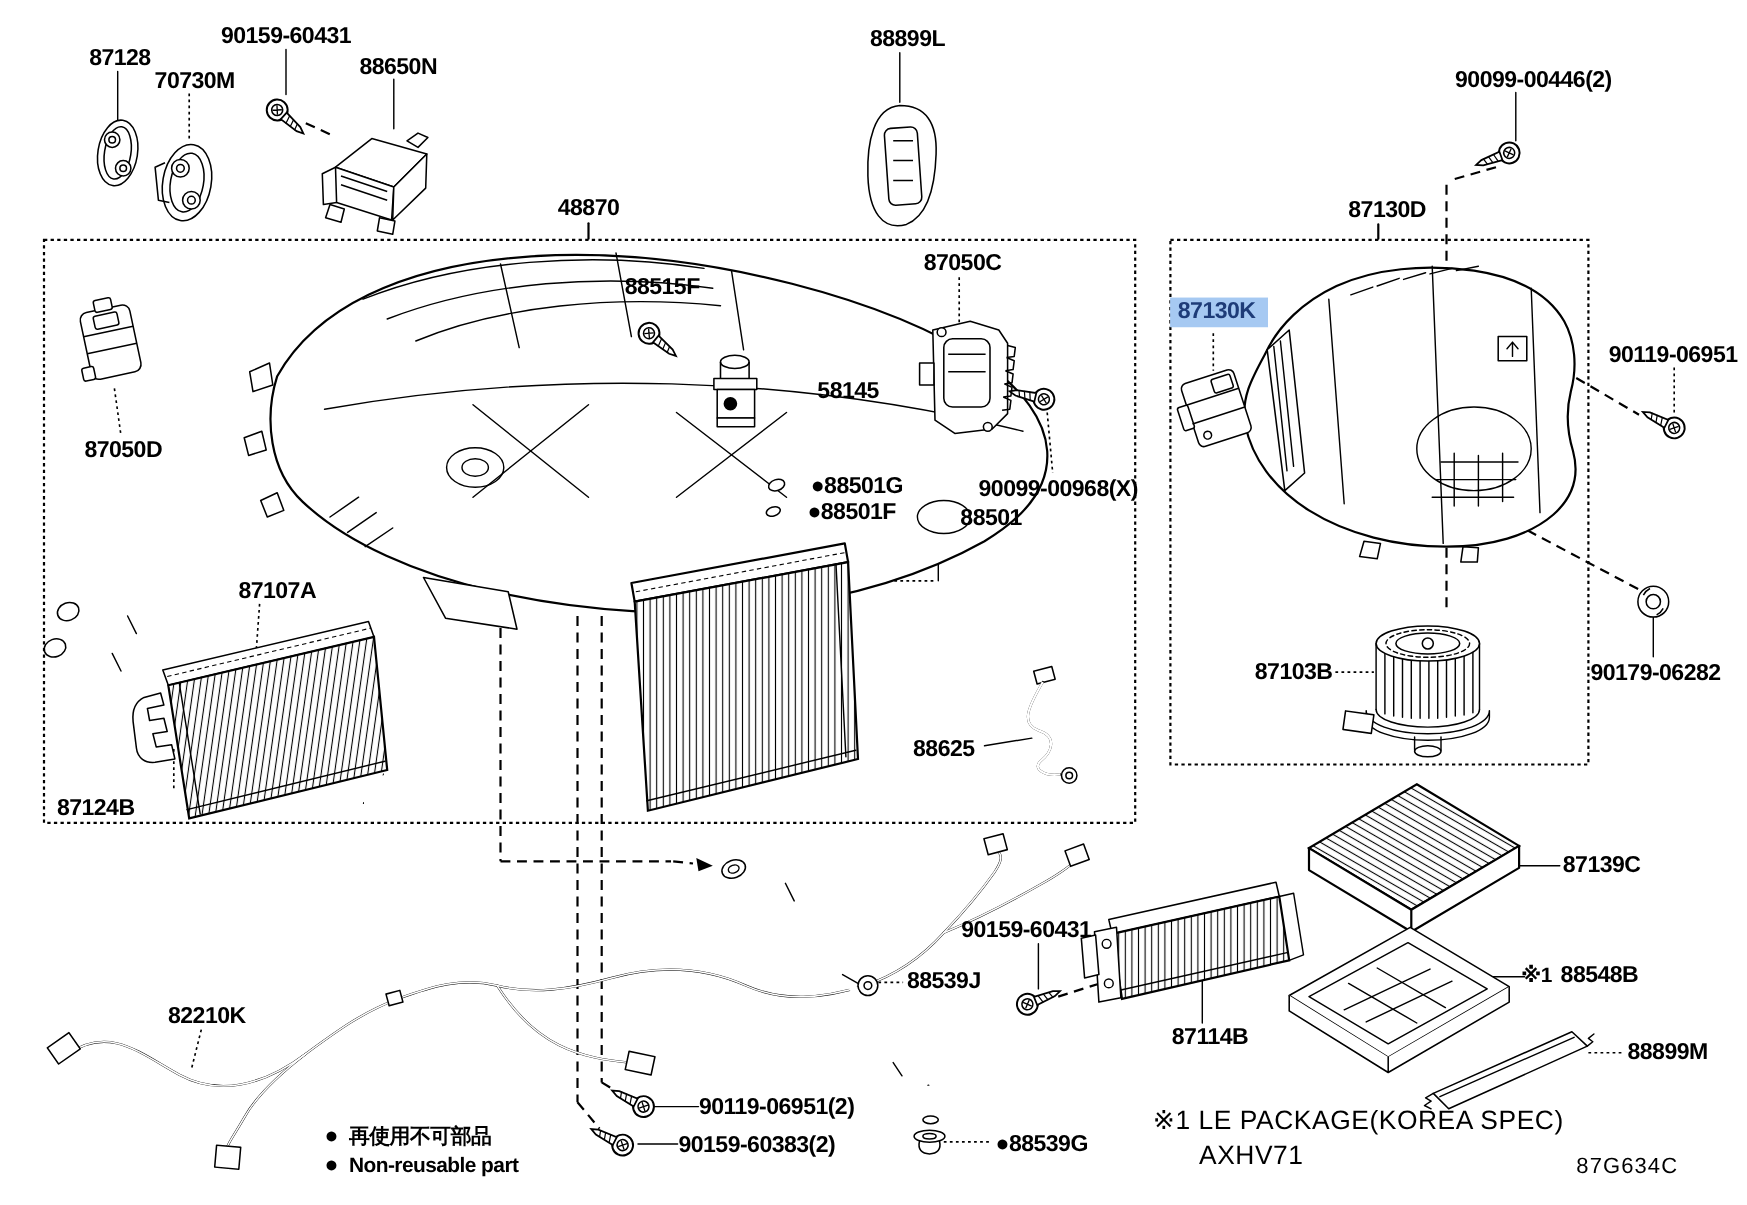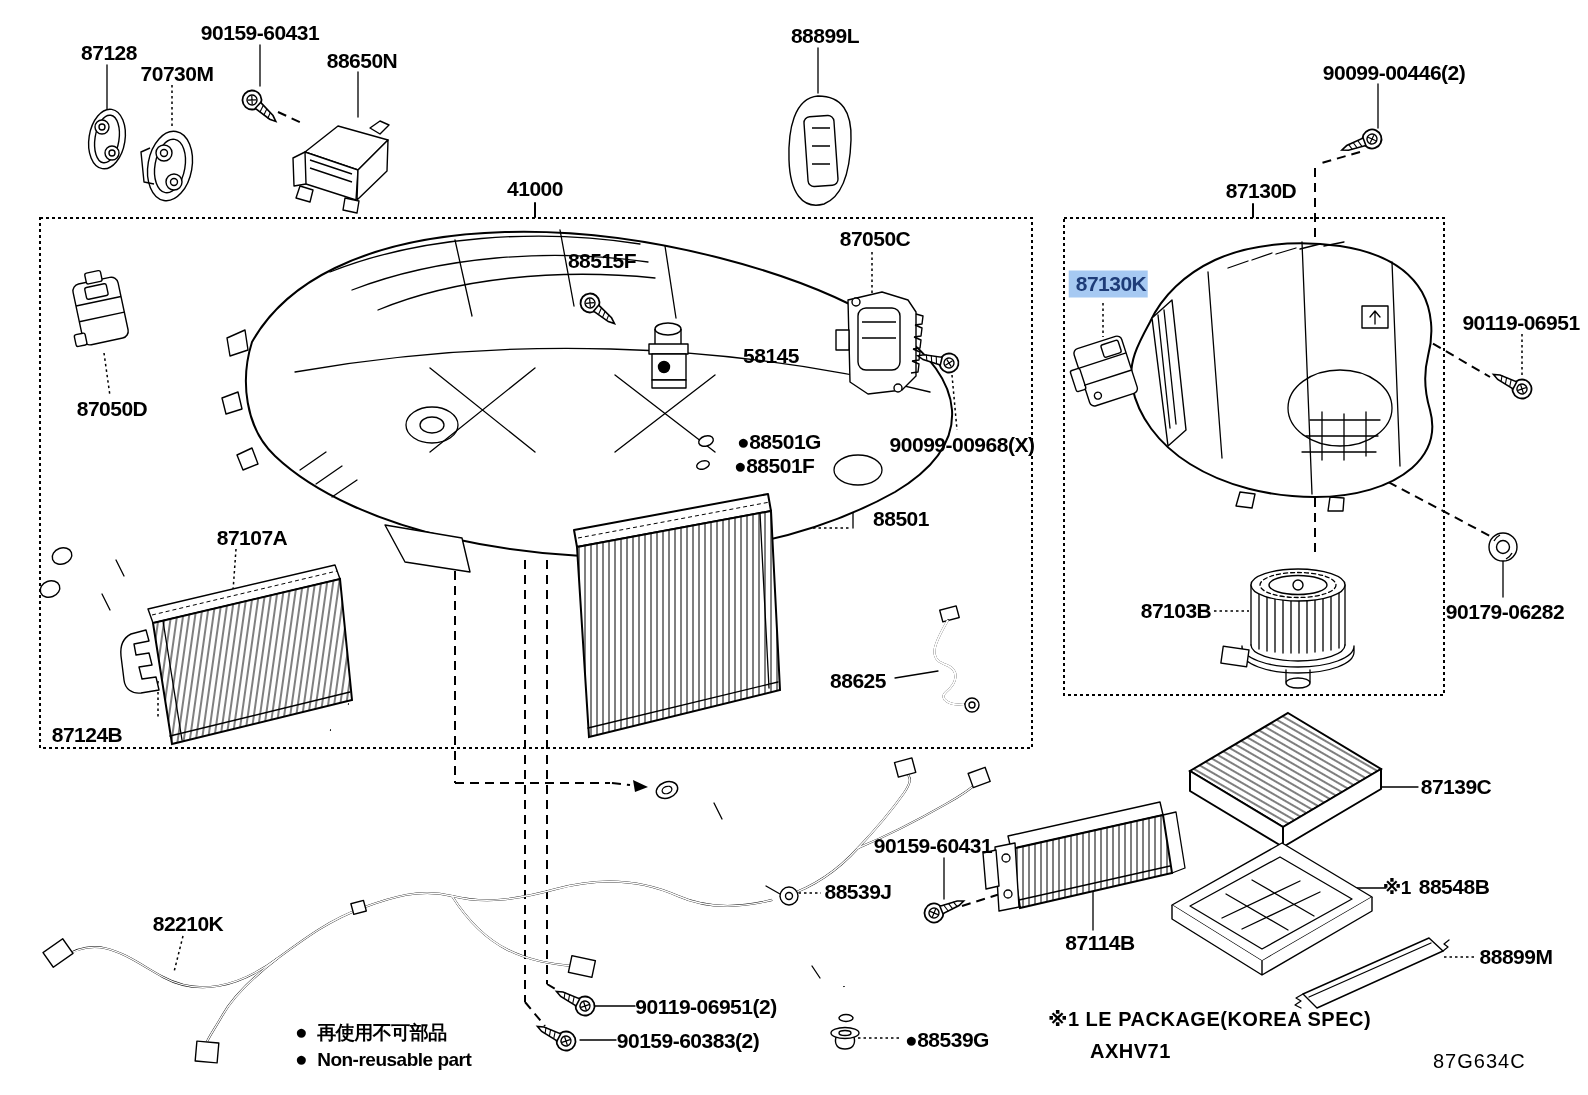--- a/index.html
+++ b/index.html
@@ -2,22 +2,22 @@
 <html><head>
 <meta charset="utf-8">
 <style>
   html,body{margin:0;padding:0;background:#fff;}
   #stage{position:relative;width:1588px;height:1095px;background:#fff;overflow:hidden;
          font-family:"Liberation Sans","DejaVu Sans",sans-serif;}
   #art{position:absolute;left:0;top:0;}
   .plabel{position:absolute;transform:translate(-50%,-50%);white-space:nowrap;
           font-weight:bold;font-size:21px;letter-spacing:-0.5px;color:#000;}
   .la{transform:translate(0,-50%);}
-  .hl{background:#A6C9F2;color:#1E3C78;padding:1px 1px 2px 7px;}
-  .note{font-size:20px;font-weight:bold;letter-spacing:0.5px;text-align:right;}
+  .hl{background:#A6C9F2;color:#1E3C78;padding:1px 11px 2px 7px;}
+  .note{font-size:24px;font-weight:normal;letter-spacing:0.5px;text-align:right;}
   .code{font-size:20px;font-weight:normal;letter-spacing:1px;}
   .legend-line{font-size:19px;font-weight:bold;}
   .legend-line .b{font-size:21px;margin-right:10px;}
   .ref{font-size:19px;margin-right:8px;}
   svg .s{stroke:#000;fill:none;stroke-width:2;stroke-linecap:round;stroke-linejoin:round;}
   svg .s1{stroke:#000;fill:none;stroke-width:1.3;stroke-linecap:round;stroke-linejoin:round;}
   svg .sf{stroke:#000;fill:#fff;stroke-width:2;stroke-linejoin:round;}
   svg .sf1{stroke:#000;fill:#fff;stroke-width:1.4;stroke-linejoin:round;}
   svg .dbox{stroke:#000;fill:none;stroke-width:2;stroke-dasharray:3 3;}
   svg .dot{stroke:#000;fill:none;stroke-width:1.5;stroke-dasharray:2.5 3;}
@@ -330,32 +330,32 @@
         <use href="#screw" transform="translate(566,1041) rotate(207)"></use>
       </g>
 </svg>
 
 <div class="plabel" style="left:109px;top:53px">87128</div>
 <div class="plabel" style="left:177px;top:74px">70730M</div>
 <div class="plabel" style="left:260px;top:33px">90159-60431</div>
 <div class="plabel" style="left:362px;top:61px">88650N</div>
 <div class="plabel" style="left:825px;top:36px">88899L</div>
 <div class="plabel" style="left:1394px;top:73px">90099-00446(2)</div>
-<div class="plabel" style="left:535px;top:189px">41000</div>
+<div class="plabel" style="left:535px;top:189px">48870</div>
 <div class="plabel" style="left:1261px;top:191px">87130D</div>
 <div class="plabel" style="left:602px;top:261px">88515F</div>
 <div class="plabel" style="left:875px;top:239px">87050C</div>
 <div class="plabel hl" style="left:1108px;top:284px">87130K</div>
 <div class="plabel" style="left:1521px;top:323px">90119-06951</div>
 <div class="plabel" style="left:771px;top:356px">58145</div>
 <div class="plabel" style="left:112px;top:409px">87050D</div>
 <div class="plabel" style="left:962px;top:445px">90099-00968(X)</div>
 <div class="plabel la" style="left:737px;top:442px">●88501G</div>
 <div class="plabel la" style="left:734px;top:466px">●88501F</div>
-<div class="plabel" style="left:901px;top:519px">88501</div>
+<div class="plabel" style="left:901px;top:471px">88501</div>
 <div class="plabel" style="left:252px;top:538px">87107A</div>
 <div class="plabel" style="left:1176px;top:611px">87103B</div>
 <div class="plabel" style="left:1505px;top:612px">90179-06282</div>
 <div class="plabel" style="left:858px;top:681px">88625</div>
 <div class="plabel" style="left:87px;top:735px">87124B</div>
 <div class="plabel" style="left:1456px;top:787px">87139C</div>
 <div class="plabel" style="left:188px;top:924px">82210K</div>
 <div class="plabel" style="left:933px;top:846px">90159-60431</div>
 <div class="plabel" style="left:1436px;top:887px">
   <span class="ref">※1</span><span>88548B</span>

